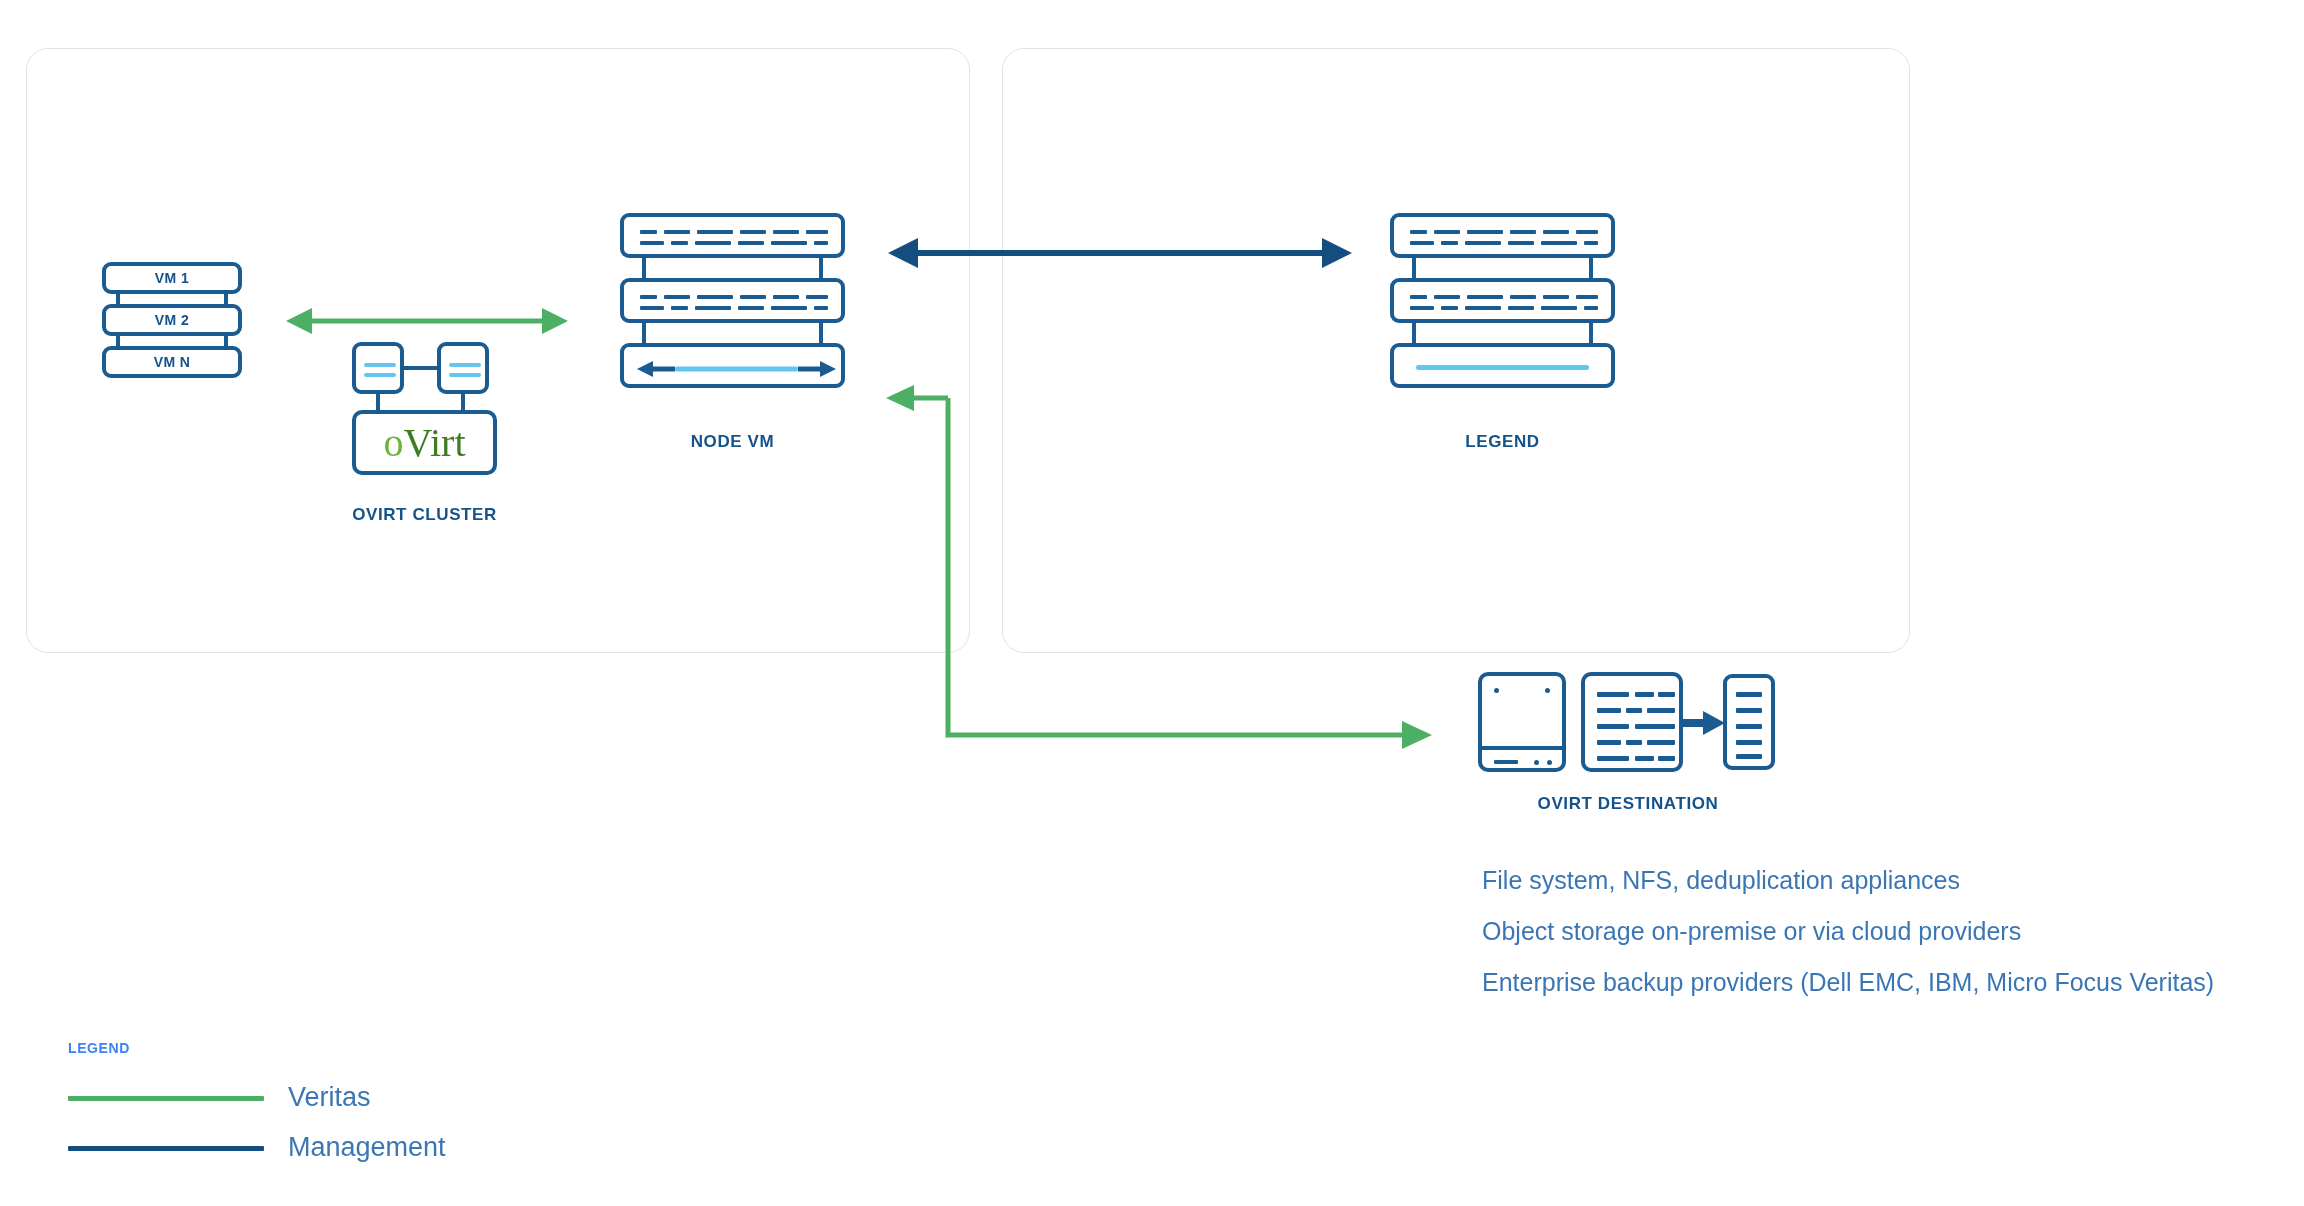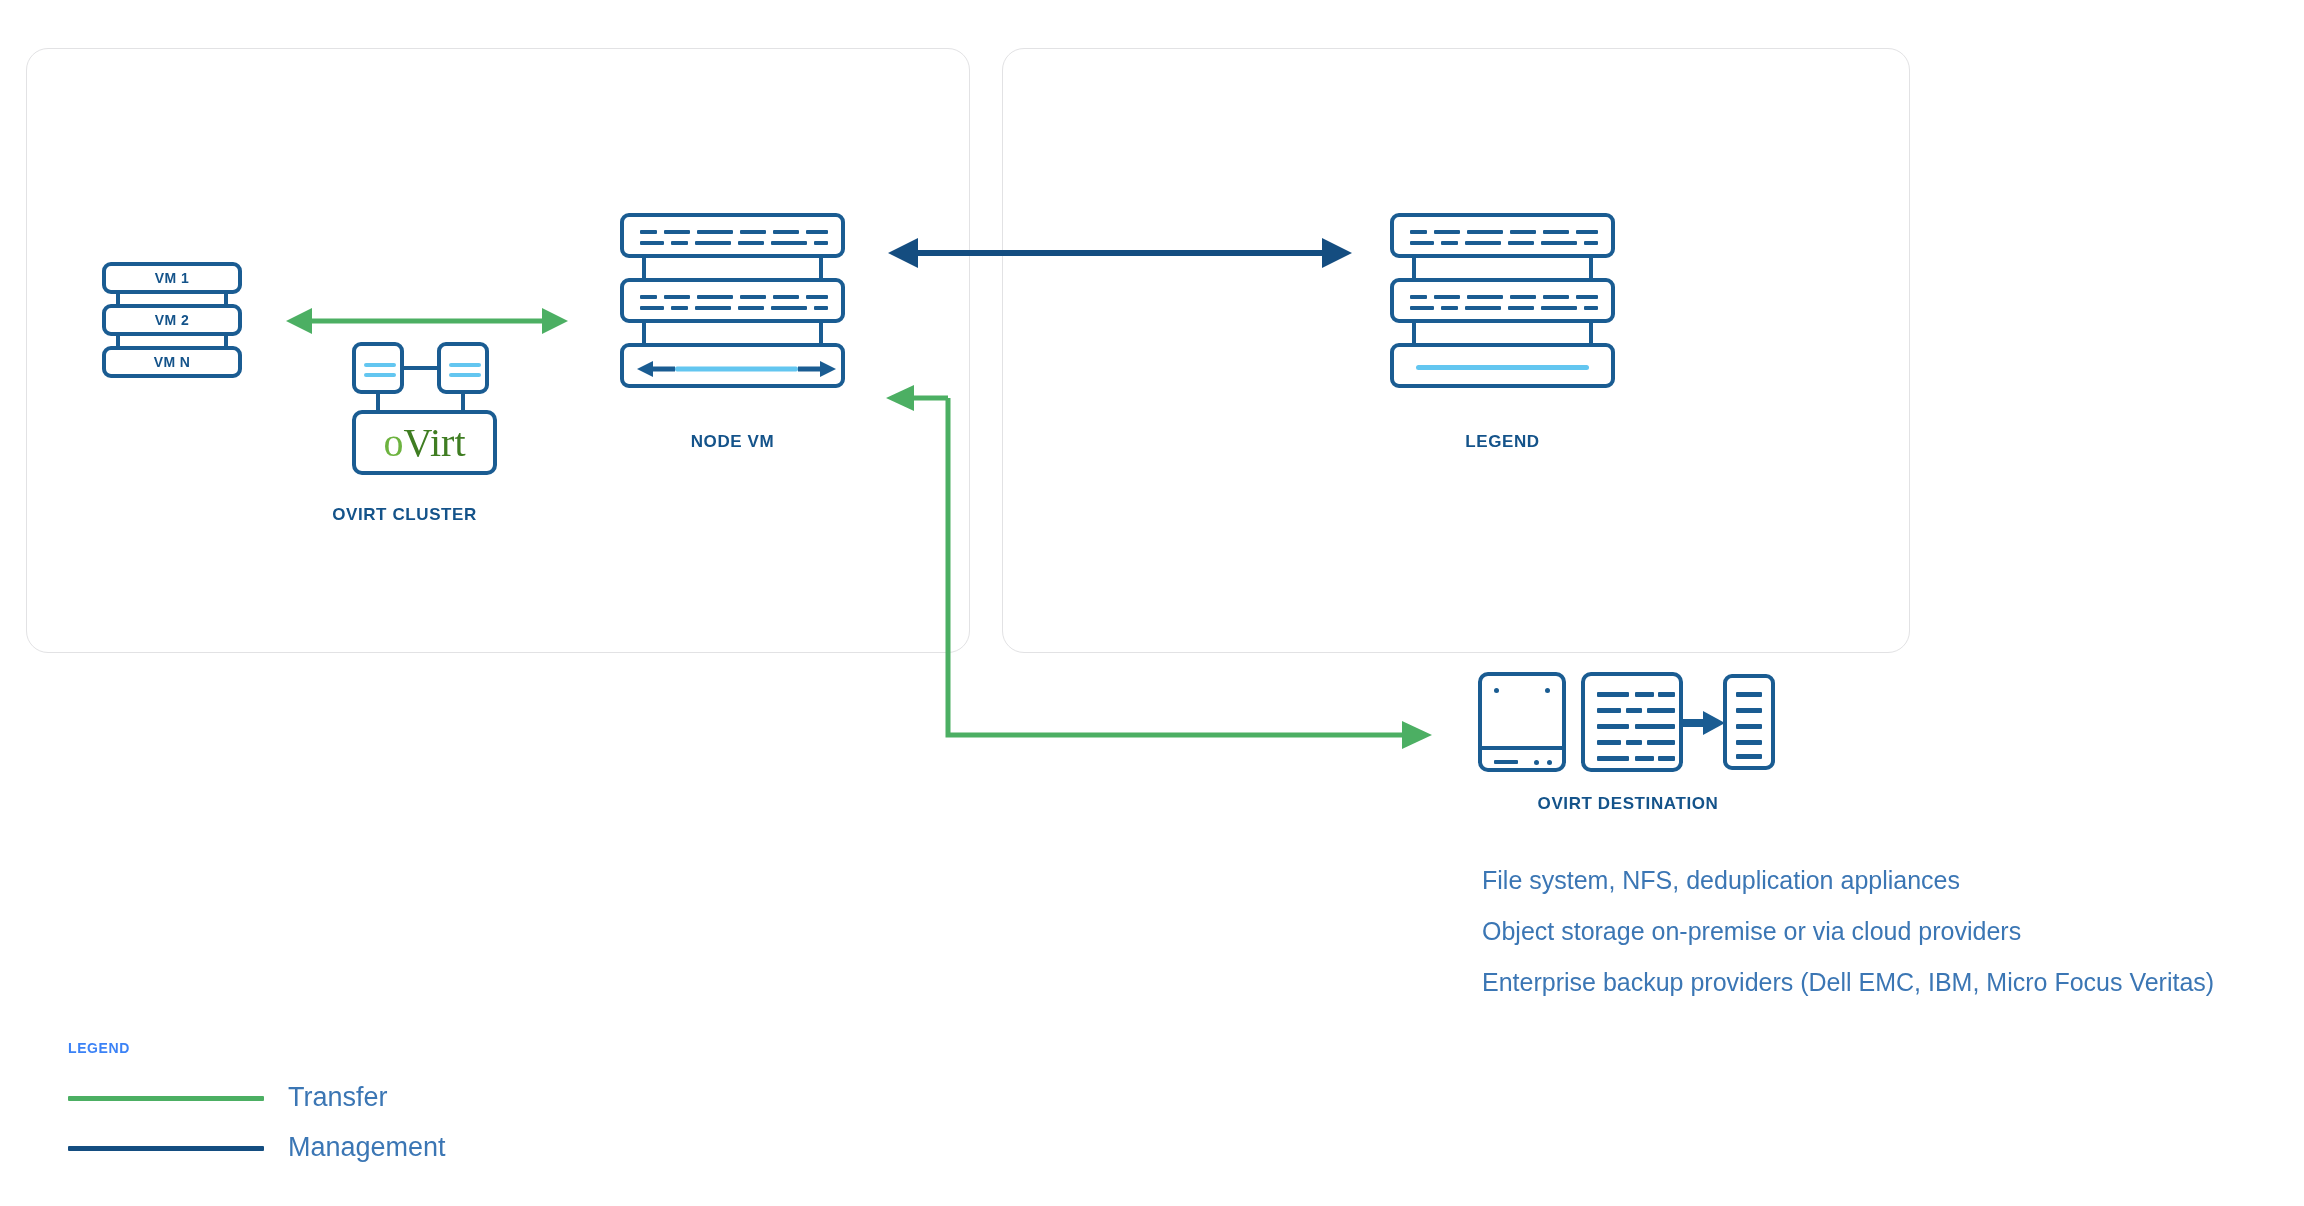--- a/index.html
+++ b/index.html
@@ -238,21 +238,21 @@
       <div class="ov-line" style="top:27px"></div>
     </div>
     <div class="ov-hbar" style="left:50px; top:24px; width:39px"></div>
     <div class="ov-vbar" style="left:24px; top:50px; height:20px"></div>
     <div class="ov-vbar" style="left:109px; top:50px; height:20px"></div>
 
     <div class="ov-main">
       <span class="ov-logo"><span class="o">o</span><span class="virt">Virt</span></span>
     </div>
   </div>
-  <div class="node-label" style="left:312px; top:505px; width:185px">OVIRT CLUSTER</div>
+  <div class="node-label" style="left:332px; top:505px; width:185px">OVIRT CLUSTER</div>
 
   <div class="rack" id="node-vm-rack" style="left:620px; top:213px">
     <div class="rack-unit" style="top:0px">
       <div class="dashrow" style="top:13px; width:188px">
         <div class="dashseg" style="left:0px;  width:17px"></div>
         <div class="dashseg" style="left:24px; width:26px"></div>
         <div class="dashseg" style="left:57px; width:36px"></div>
         <div class="dashseg" style="left:100px; width:26px"></div>
         <div class="dashseg" style="left:133px; width:26px"></div>
         <div class="dashseg" style="left:166px; width:22px"></div>
@@ -400,21 +400,21 @@
   <div id="desc-list">
     <div class="desc-line">File system, NFS, deduplication appliances</div>
     <div class="desc-line">Object storage on-premise or via cloud providers</div>
     <div class="desc-line">Enterprise backup providers (Dell EMC, IBM, Micro Focus Veritas)</div>
   </div>
 
   <div id="legend">
     <div id="legend-title">LEGEND</div>
     <div class="legend-row" style="margin-top:18px">
       <div class="legend-swatch" style="background:#4caf63"></div>
-      <div class="legend-label">Transfer</div>
+      <div class="legend-label">Veritas</div>
     </div>
     <div class="legend-row">
       <div class="legend-swatch" style="background:#144d80"></div>
       <div class="legend-label">Management</div>
     </div>
   </div>
 
 </div>
 
 </body></html>

